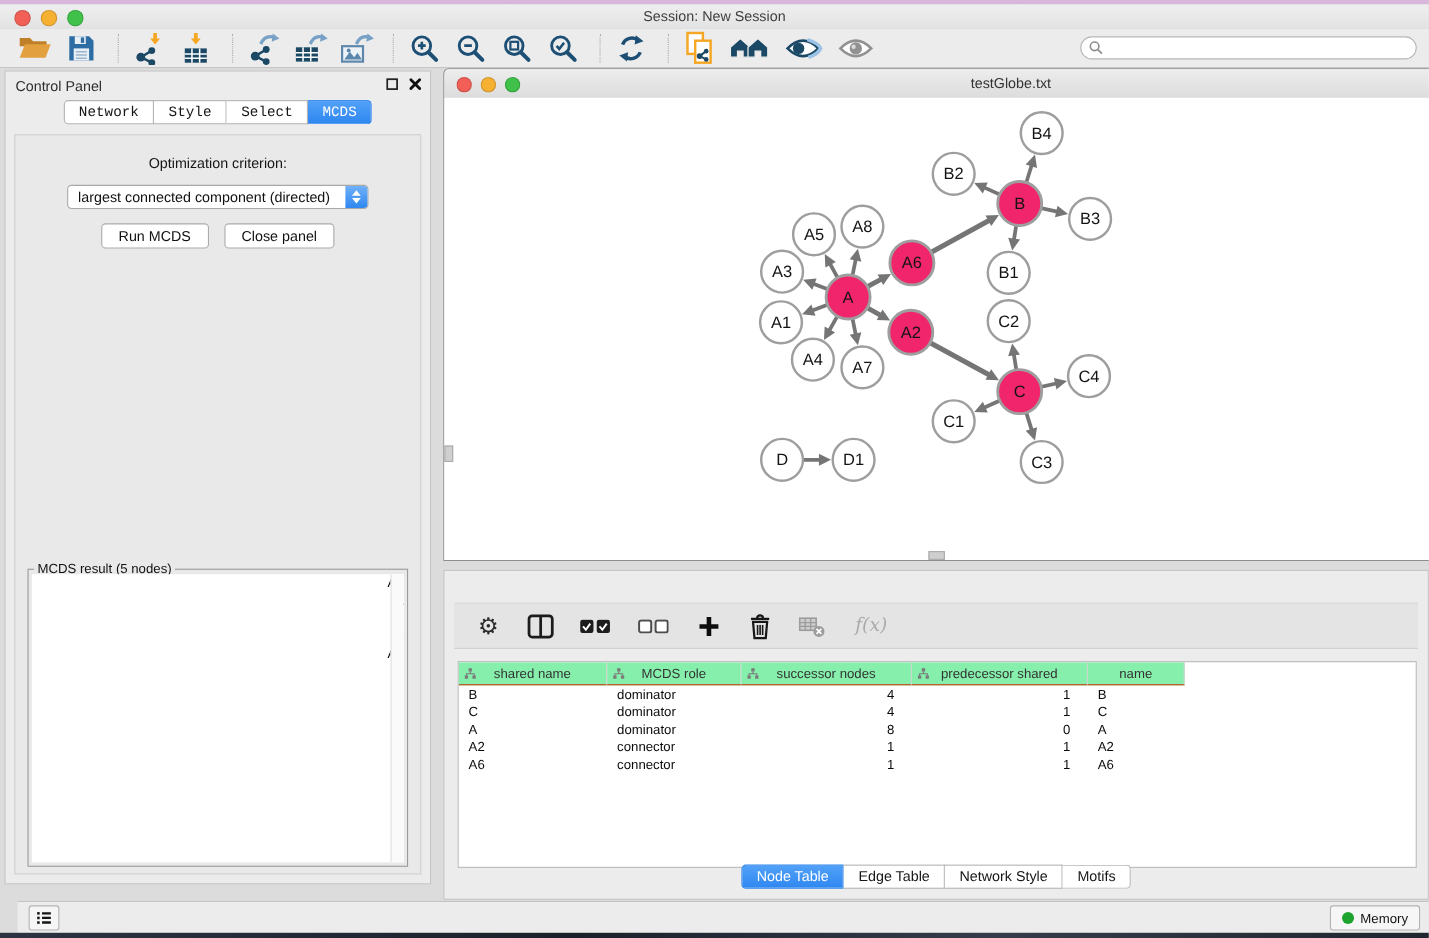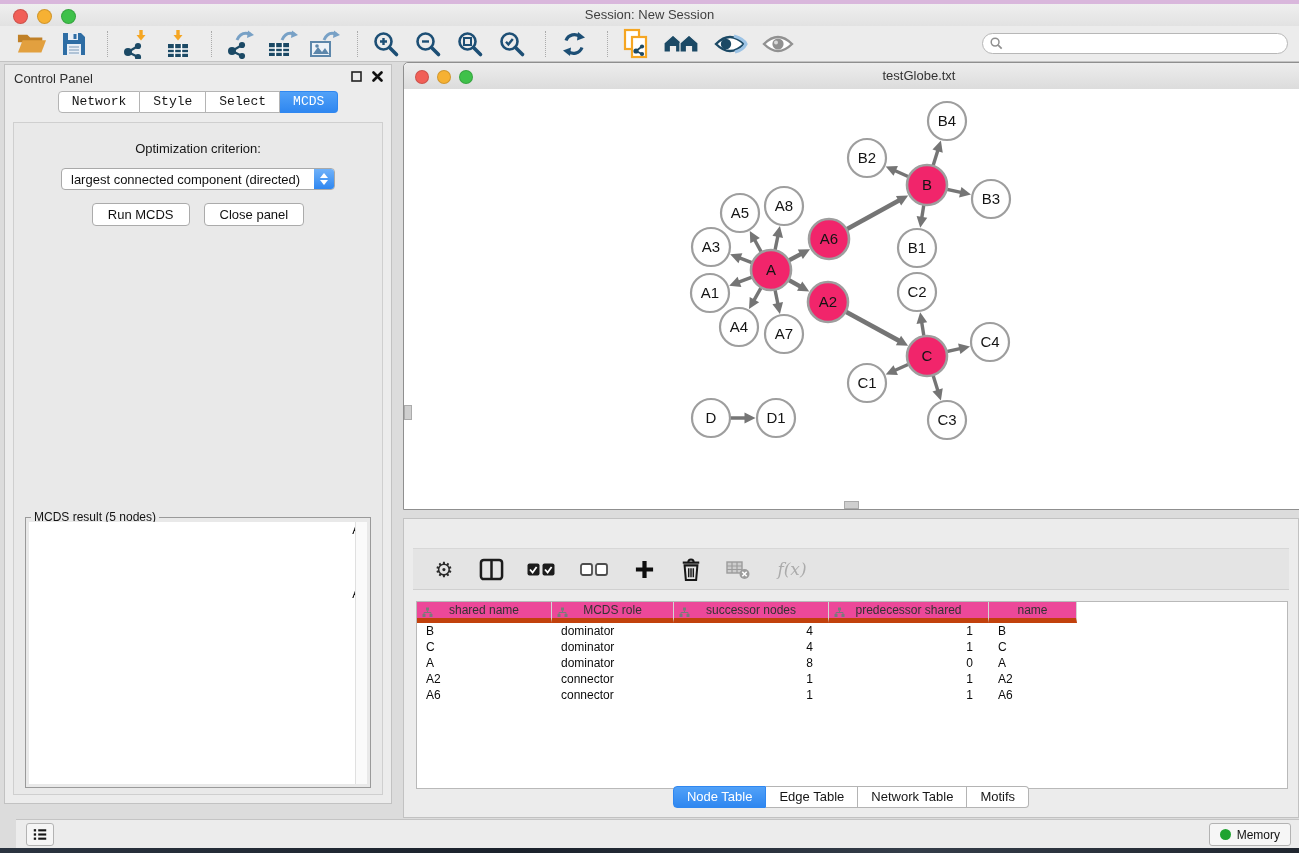--- a/index.html
+++ b/index.html
@@ -74,21 +74,21 @@
           border:1px solid #c2c2c2;box-sizing:border-box;}
   .tp-toolbar{position:absolute;left:9px;right:9px;top:29px;height:42px;background:#e4e4e4;
               border-top:1px solid #d7d7d7;border-bottom:1px solid #d0d0d0;
               display:flex;align-items:center;gap:21px;padding-left:18px;box-sizing:border-box;}
   .tpbtn{display:flex;align-items:center;justify-content:center;width:26px;height:28px;cursor:default;}
   .gear-glyph{font-size:21px;color:#2b2b2b;line-height:1;}
   .fx-label{font-family:"DejaVu Serif",serif;font-style:italic;font-size:17px;color:#ababab;}
   .tablebox{position:absolute;left:12px;right:10px;top:82px;height:186px;background:#fff;
             border:1px solid #b9b9b9;overflow:hidden;}
   .thead{display:flex;height:21px;}
-  .th{position:relative;background:#ec4899;border-right:1px solid #d4d4d4;border-bottom:5px solid #c2410c;
+  .th{position:relative;background:#86efac;border-right:1px solid #d4d4d4;border-bottom:1px solid #c2410c;
       box-sizing:border-box;display:flex;align-items:center;justify-content:center;font-size:12px;color:#333;}
   .th .hicon{position:absolute;left:5px;top:5px;}
   .tr{display:flex;height:16px;align-items:center;}
   .td{font-size:12px;color:#0b0b0b;box-sizing:border-box;white-space:nowrap;overflow:hidden;}
   .td.l{text-align:left;padding-left:9px;} .td.r{text-align:right;padding-right:16px;}
   .tp-tabs{position:absolute;left:0;right:0;bottom:9px;}
   
   .statusbar{position:absolute;left:16px;right:0;bottom:5px;height:28px;background:#ececec;
              border-top:1px solid #c4c4c4;}
   .sb-left{position:absolute;left:10px;top:3px;width:26px;height:21px;background:#f6f6f6;
@@ -530,21 +530,21 @@
             <div class="td l" style="width: 122px;">connector</div>
             <div class="td r" style="width: 155px;">1</div>
             <div class="td r" style="width: 160px;">1</div>
             <div class="td l" style="width: 88px;">A6</div>
           </div>
         </div>
     </div>
     <div class="tabrow tp-tabs">
         <span class="tab active">Node Table</span>
         <span class="tab">Edge Table</span>
-        <span class="tab">Network Table</span>
+        <span class="tab">Network Style</span>
         <span class="tab">Motifs</span>
       </div>
   </div>
 
   <div class="statusbar">
     <span class="sb-left">
       <svg width="16" height="15" viewBox="0 0 18 16">
         <rect x="2" y="2" width="2.6" height="2.6" fill="#171717"></rect>
           <line x1="7" y1="3.3" x2="16" y2="3.3" stroke="#171717" stroke-width="2.4"></line>
         <rect x="2" y="6.7" width="2.6" height="2.6" fill="#171717"></rect>

